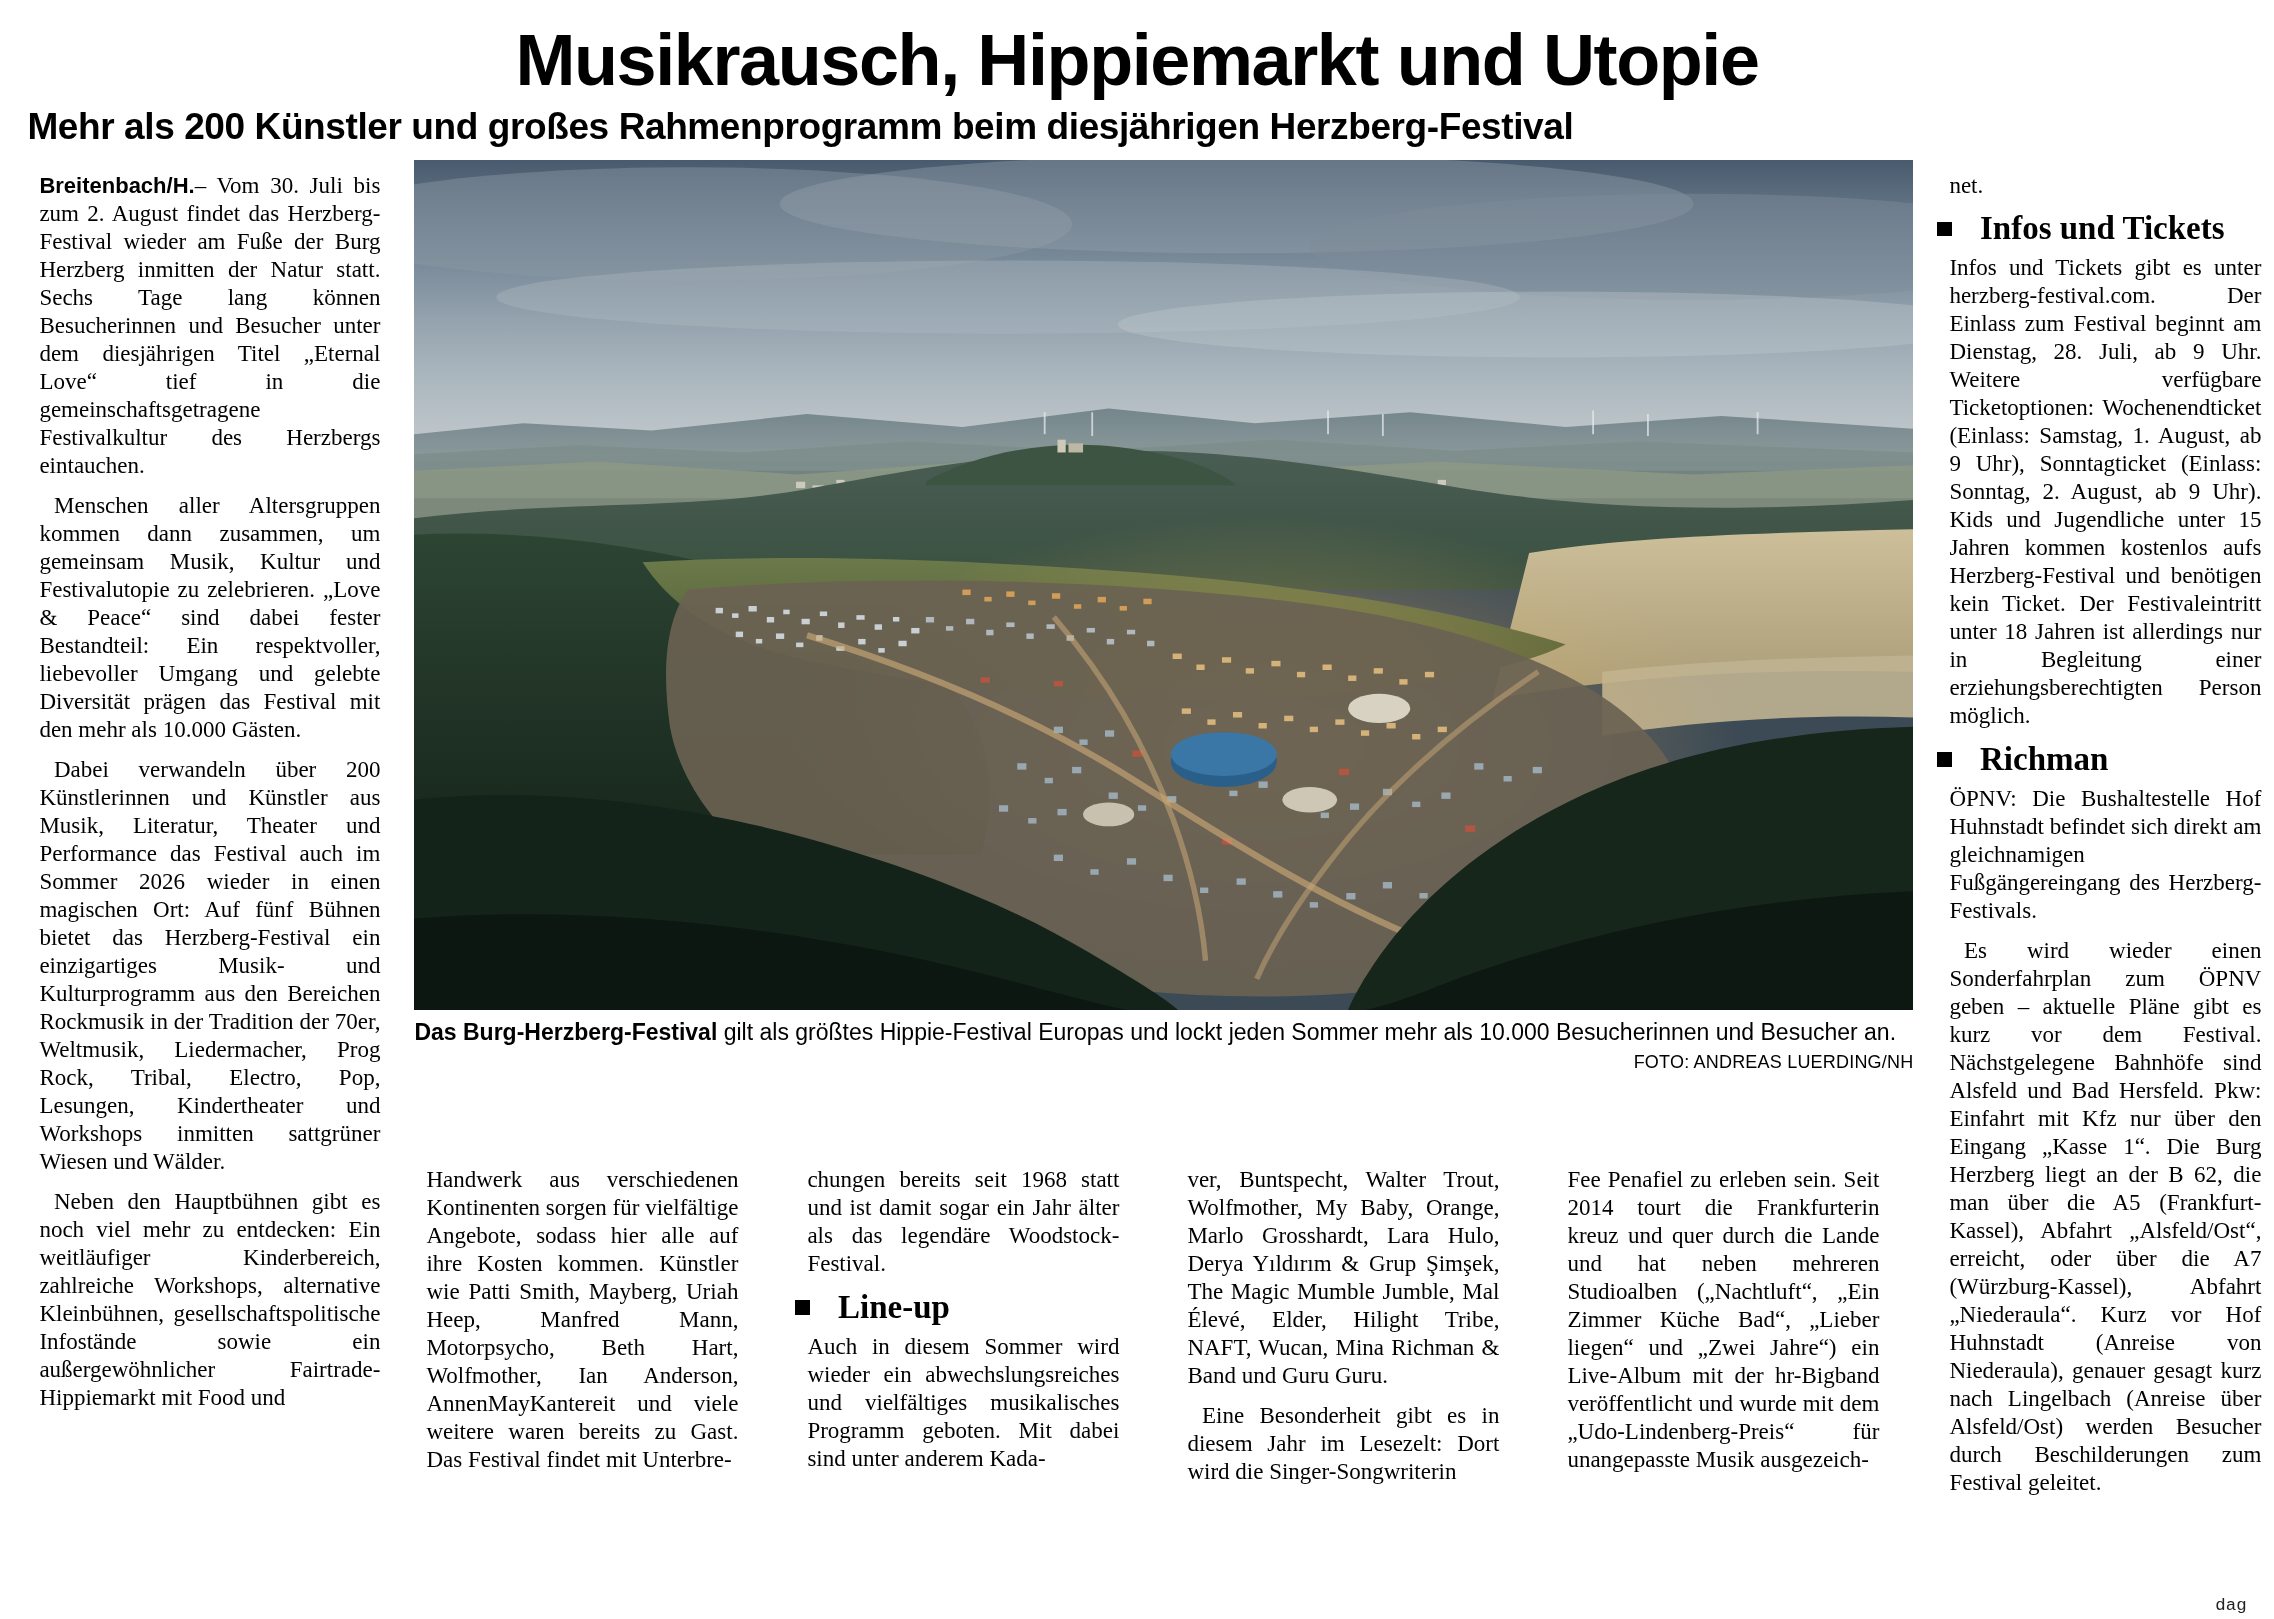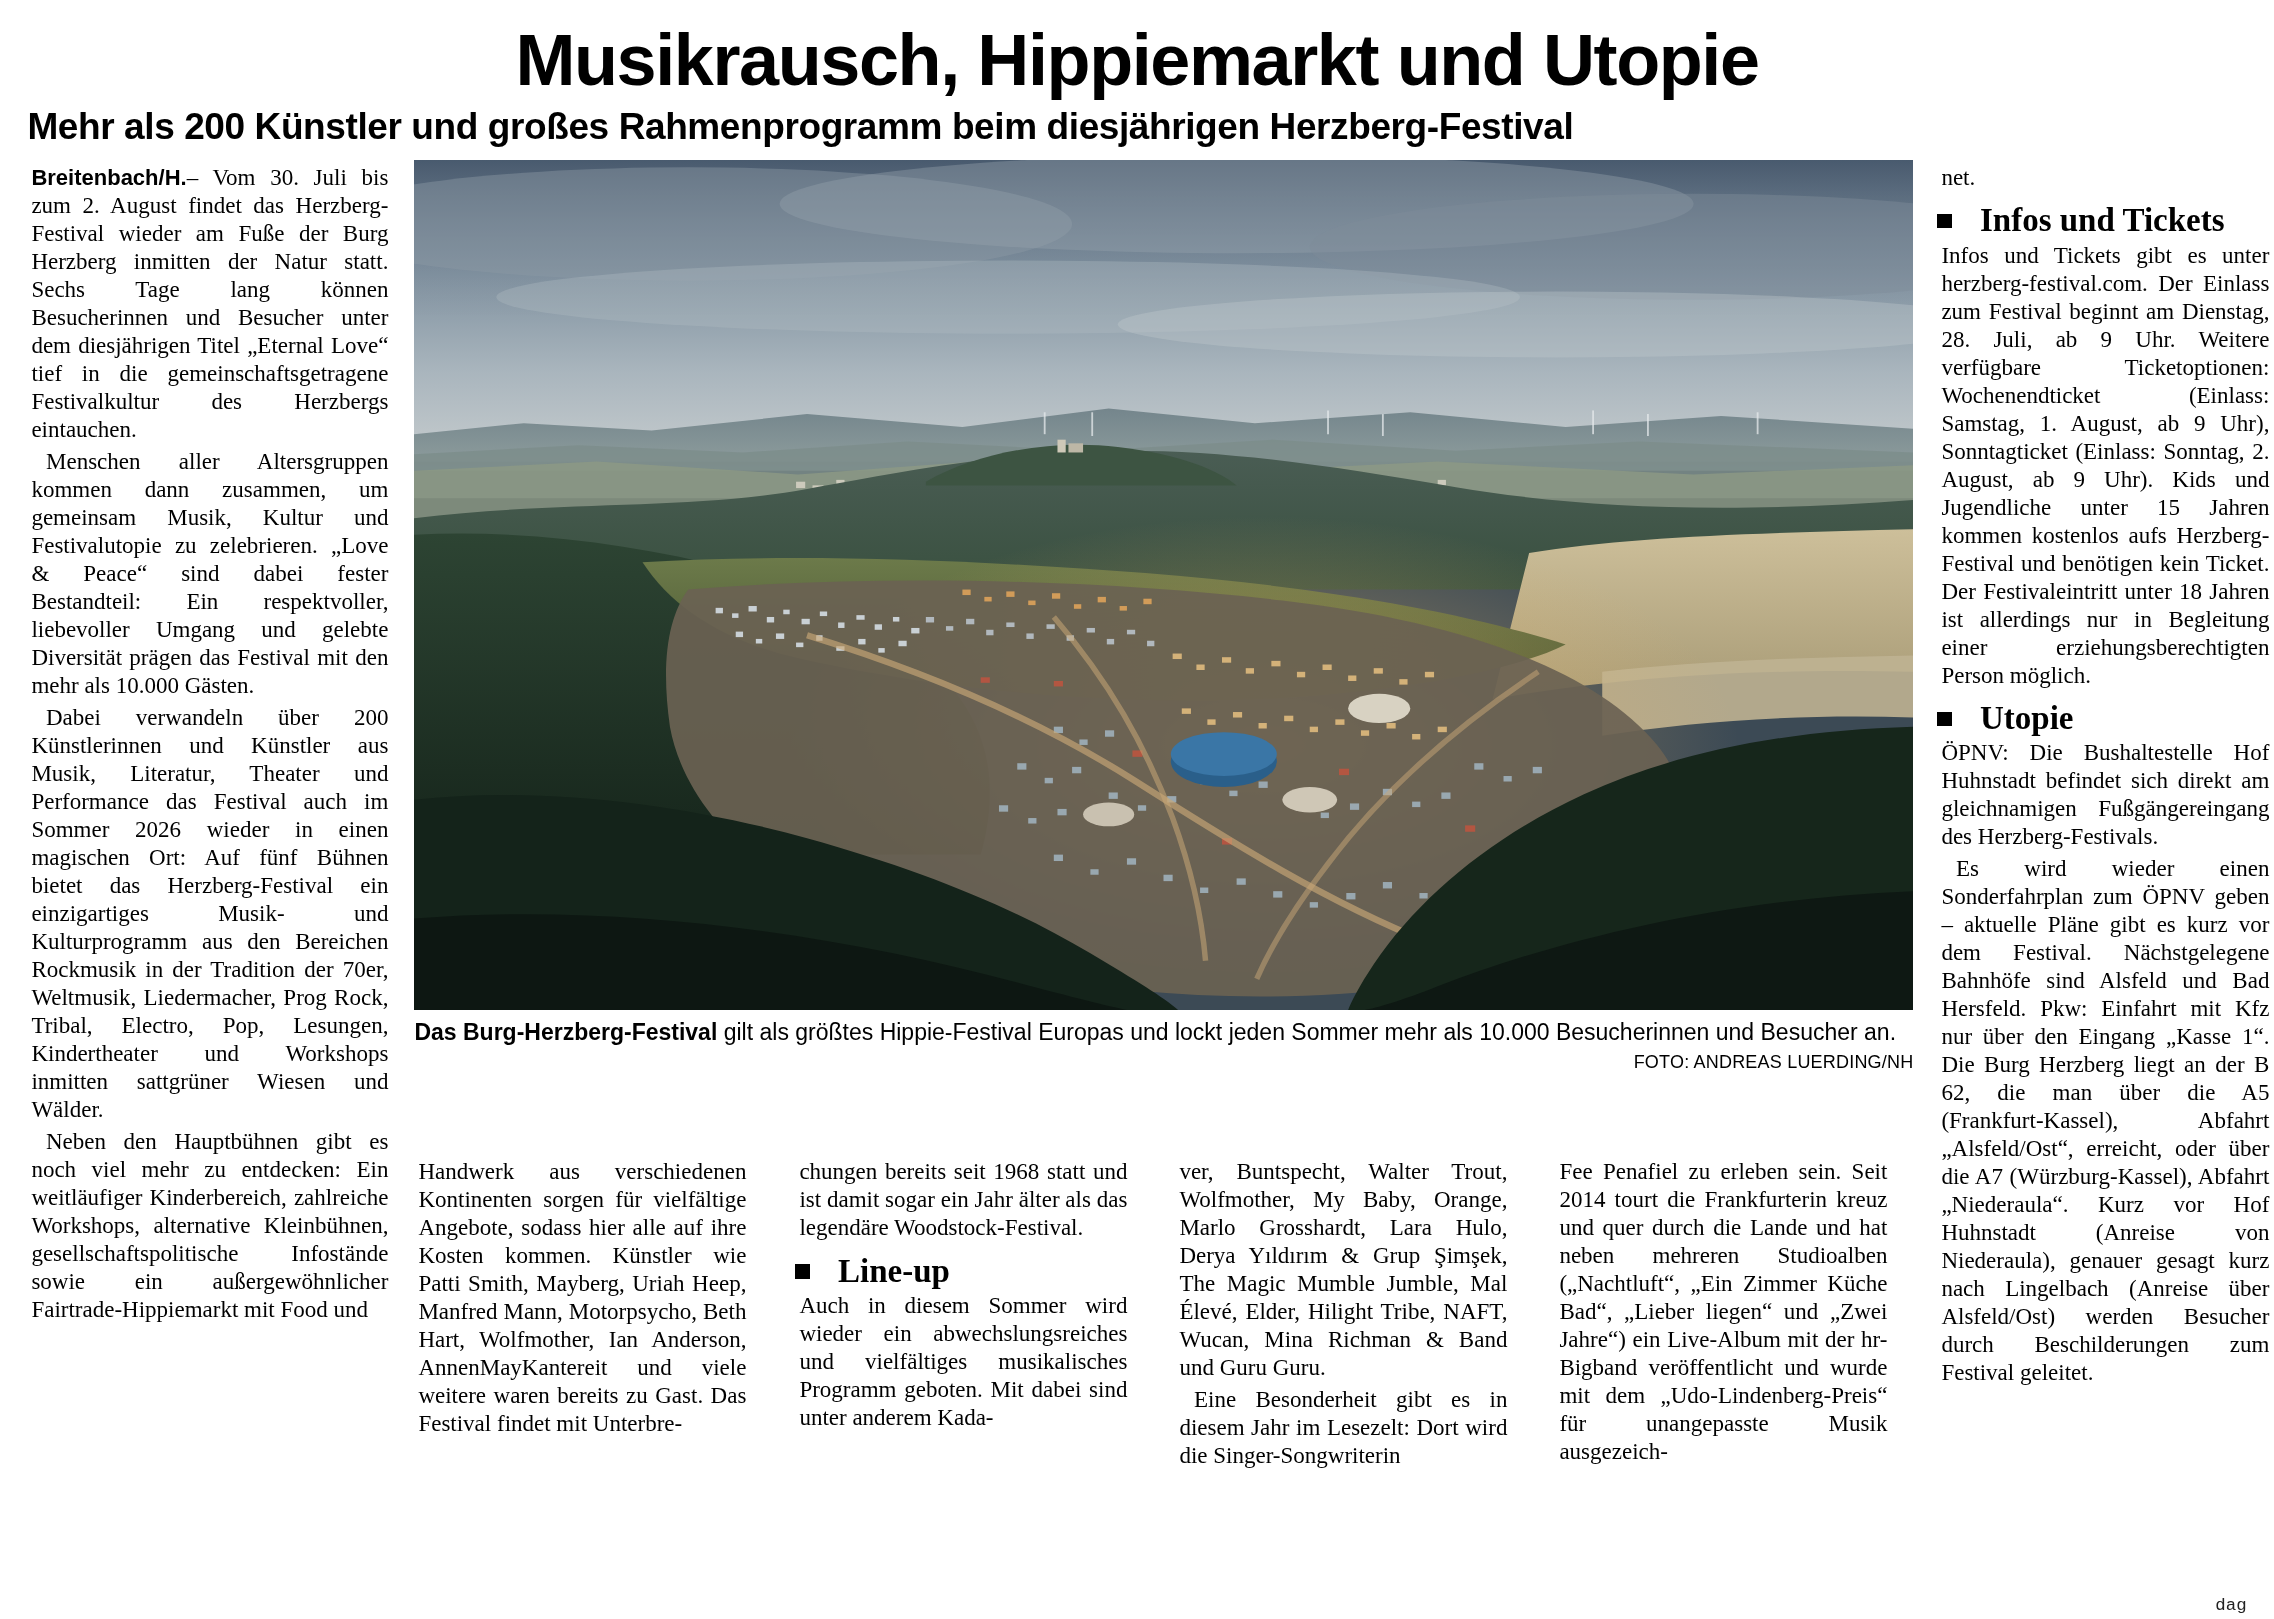--- a/index.html
+++ b/index.html
@@ -71,21 +71,21 @@
   
   .body-text {
     font-family: "Liberation Serif", serif;
     font-size: 23px;
     line-height: 28px;
     text-align: justify;
     text-justify: inter-word;
     hyphens: auto;
   }
   .body-text p {
-    margin: 4px;
+    margin: 12px;
     text-indent: 0;
   }
   .body-text p + p {
     text-indent: 14.6px;
   }
   .body-text p.noindent + p { text-indent: 14.6px; }
   .lead-in {
     font-family: "Liberation Sans", sans-serif;
     font-weight: bold;
     font-size: 22px;
@@ -420,21 +420,21 @@
       <p class="noindent">net.</p>
 
       <div class="section-head">
         <span class="bullet-square"></span>
         <span>Infos und Tickets</span>
       </div>
       <p class="noindent">Infos und Tickets gibt es unter herzberg-festival.com. Der Einlass zum Festival beginnt am Dienstag, 28. Juli, ab 9 Uhr. Weitere verfügbare Ticketoptionen: Wochenendticket (Einlass: Samstag, 1. August, ab 9 Uhr), Sonntagticket (Einlass: Sonntag, 2. August, ab 9 Uhr). Kids und Jugendliche unter 15 Jahren kommen kostenlos aufs Herzberg-Festival und benötigen kein Ticket. Der Festivaleintritt unter 18 Jahren ist allerdings nur in Begleitung einer erziehungsberechtigten Person möglich.</p>
 
       <div class="section-head">
         <span class="bullet-square"></span>
-        <span>Utopie</span>
+        <span>Richman</span>
       </div>
       <p class="noindent">ÖPNV: Die Bushaltestelle Hof Huhnstadt befindet sich direkt am gleichnamigen Fußgängereingang des Herzberg-Festivals.</p>
       <p class="noindent">Es wird wieder einen Sonderfahrplan zum ÖPNV geben – aktuelle Pläne gibt es kurz vor dem Festival. Nächstgelegene Bahnhöfe sind Alsfeld und Bad Hersfeld. Pkw: Einfahrt mit Kfz nur über den Eingang „Kasse 1“. Die Burg Herzberg liegt an der B 62, die man über die A5 (Frankfurt-Kassel), Abfahrt „Alsfeld/Ost“, erreicht, oder über die A7 (Würzburg-Kassel), Abfahrt „Niederaula“. Kurz vor Hof Huhnstadt (Anreise von Niederaula), genauer gesagt kurz nach Lingelbach (Anreise über Alsfeld/Ost) werden Besucher durch Beschilderungen zum Festival geleitet.</p>
     </div>
   </div>
 
   <div class="bottom-area">
     <div class="bcol bcol1 body-text">
       <p class="noindent">Handwerk aus verschiedenen Kontinenten sorgen für vielfältige Angebote, sodass hier alle auf ihre Kosten kommen. Künstler wie Patti Smith, Mayberg, Uriah Heep, Manfred Mann, Motorpsycho, Beth Hart, Wolfmother, Ian Anderson, AnnenMayKantereit und viele weitere waren bereits zu Gast. Das Festival findet mit Unterbre-</p>
     </div>

